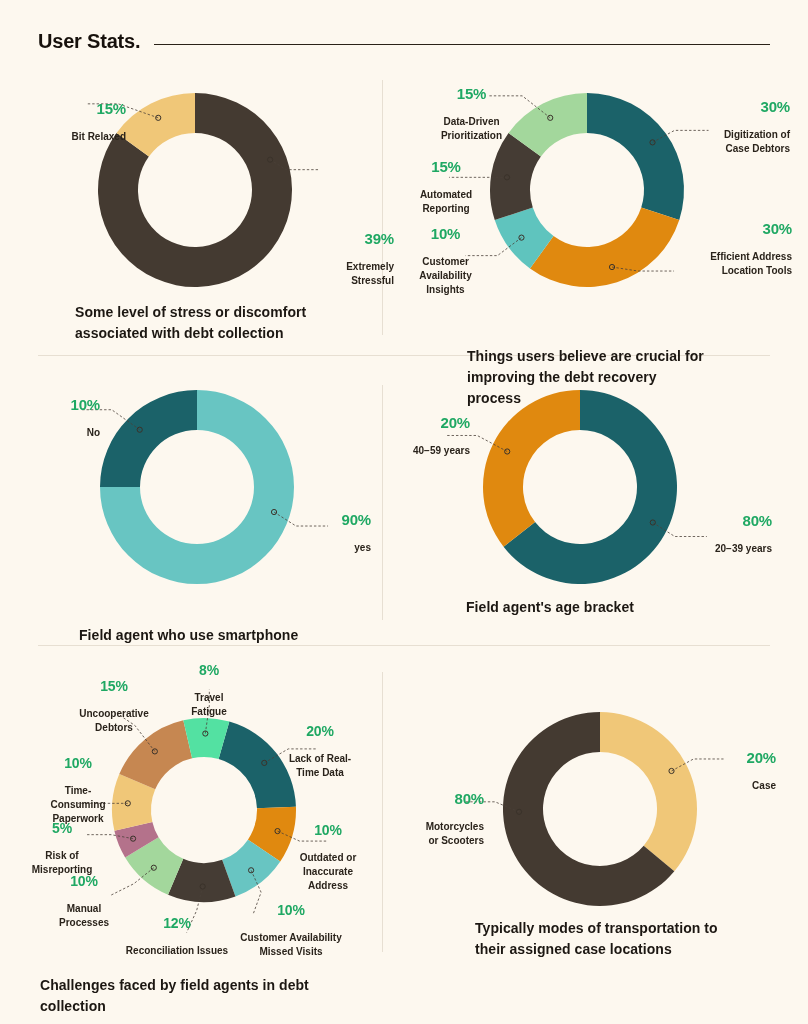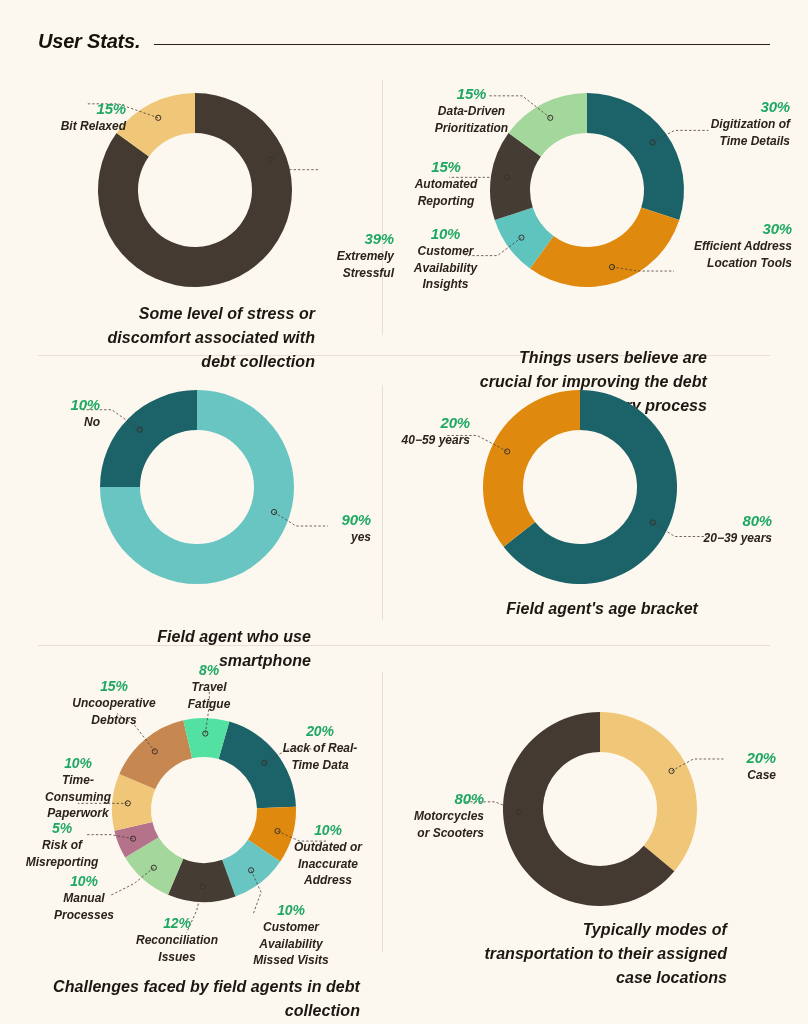--- a/index.html
+++ b/index.html
@@ -9,21 +9,20 @@
     height: 1024px;
     background: #FDF8EF;
     font-family: "Liberation Sans", sans-serif;
     overflow: hidden;
   }
   #page {
     position: relative;
     width: 808px;
     height: 761px;
     background: #FDF8EF;
-    font-style: italic;
   }
 
   
   .header {
     position: absolute;
     left: 38px; top: 26px;
     width: 732px;
     height: 30px;
     display: flex;
     align-items: center;
@@ -57,22 +56,22 @@
     background: #E7DFD2;
   }
 
   
   .cell { position: absolute; }
   .donut-wrap { position: absolute; }
   .donut-svg { display: block; overflow: visible; }
 
   .cell-caption {
     position: absolute;
-    text-align: right;
-    font-size: 16px;
+    text-align: left;
+    font-size: 14px;
     font-weight: bold;
     color: #1C1712;
     line-height: 1.5;
     letter-spacing: 0.05px;
   }
 
   
   .callout {
     position: absolute;
     line-height: 1.22;
@@ -80,24 +79,24 @@
   .callout .pct {
     font-size: 15px;
     font-weight: bold;
     color: #1FA863;
     display: block;
     letter-spacing: -0.2px;
   }
   .callout .pct.small { font-size: 14px; }
   .callout .desc {
     display: block;
-    font-size: 12px;
+    font-size: 10px;
     font-weight: bold;
     color: #2A231B;
-    margin-top: 0;
+    margin-top: 12px;
     line-height: 1.38;
     white-space: pre-line;
   }
   .callout.right { text-align: right; }
   .callout.left { text-align: right; }
   .callout.center { text-align: center; }
 
   
 </style>
 </head>
@@ -176,21 +175,21 @@
         </svg>
       </div>
     <div class="callout center" style="left:424px; top:85px; width:95px;">
       <span class="pct">15%</span>
       <span class="desc">Data-Driven
 Prioritization</span>
     </div>
     <div class="callout right" style="left:692px; top:98px; width:98px;">
       <span class="pct">30%</span>
       <span class="desc">Digitization of
-Time Details</span>
+Case Debtors</span>
     </div>
     <div class="callout center" style="left:406px; top:158px; width:80px;">
       <span class="pct">15%</span>
       <span class="desc">Automated
 Reporting</span>
     </div>
     <div class="callout center" style="left:408px; top:225px; width:75px;">
       <span class="pct">10%</span>
       <span class="desc">Customer
 Availability

